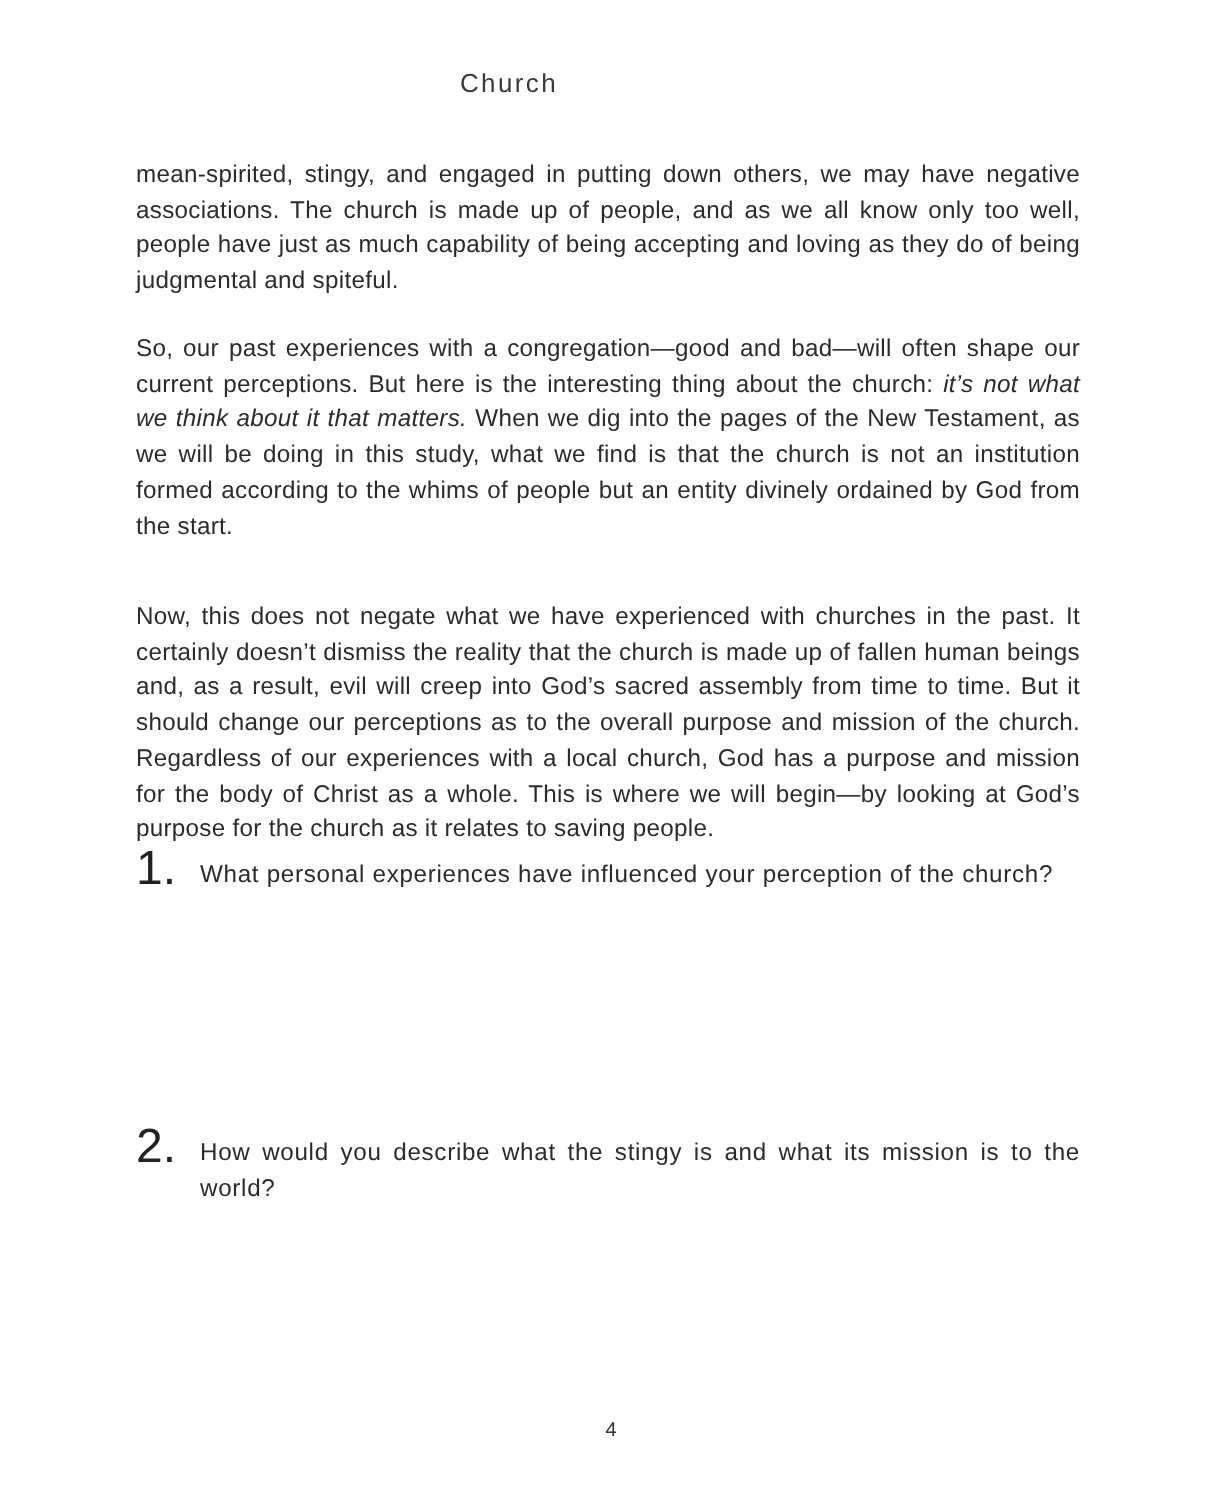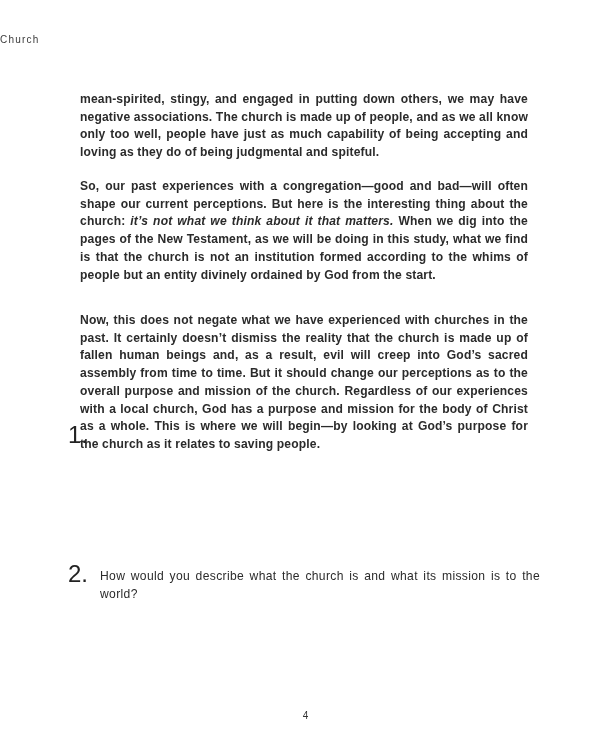--- a/index.html
+++ b/index.html
@@ -1,22 +1,22 @@
 <!DOCTYPE html>
 <html><head>
 <meta charset="utf-8">
 <style>
   html, body { margin: 0; padding: 0; background: #ffffff; }
   body { width: 611px; height: 750px; position: relative; overflow: hidden;
          font-family: "Liberation Sans", "DejaVu Sans", sans-serif; color: #2b2b2b; }
-  .running-head { position: absolute; top: 34px; left: 0; width: 509px; text-align: left;
-         font-size: 10px; letter-spacing: 1.2px; color: #3a3a3a; }
+  .running-head { position: absolute; top: 34px; left: 0; width: 509px; text-align: center;
+         font-size: 13px; letter-spacing: 1.2px; color: #3a3a3a; }
   .body-text { position: absolute; left: 68px; width: 472px; font-size: 12.1px;
          line-height: 17.7px; text-align: justify; letter-spacing: 0.15px; }
-  .body-text p { margin: 12px; font-weight: bold; }
+  .body-text p { margin: 0; }
   .p1 { top: 79px; }
   .p2 { top: 166px; }
   .p3 { top: 300px; }
   em { font-style: italic; }
   .question { position: absolute; left: 68px; width: 472px; display: flex; align-items: flex-start; }
   .q-num { font-size: 24px; line-height: 24px; width: 32px; flex: 0 0 32px; color: #222; }
   .q-text { font-size: 12.1px; line-height: 17.7px; padding-top: 6px; text-align: justify; letter-spacing: 0.35px; }
   .q1 { top: 423px; }
   .q2 { top: 562px; }
   .folio { position: absolute; top: 710px; left: 0; width: 611px; text-align: center; font-size: 10px; color: #333; }
@@ -33,20 +33,21 @@
 <div class="body-text p2">
   <p><span>So, our past experiences with a congregation—good and bad—will often shape our current perceptions. But here is the interesting thing about the church: </span><em>it’s not what we think about it that matters.</em><span> When we dig into the pages of the New Testament, as we will be doing in this study, what we find is that the church is not an institution formed according to the whims of people but an entity divinely ordained by God from the start.</span></p>
 </div>
 
 <div class="body-text p3">
   <p>Now, this does not negate what we have experienced with churches in the past. It certainly doesn’t dismiss the reality that the church is made up of fallen human beings and, as a result, evil will creep into God’s sacred assembly from time to time. But it should change our perceptions as to the overall purpose and mission of the church. Regardless of our experiences with a local church, God has a purpose and mission for the body of Christ as a whole. This is where we will begin—by looking at God’s purpose for the church as it relates to saving people.</p>
 </div>
 
 <div class="question q1">
   <span class="q-num">1.</span>
+  <span class="q-text">What personal experiences have influenced your perception of the church?</span>
 </div>
 
 <div class="question q2">
   <span class="q-num">2.</span>
-  <span class="q-text">How would you describe what the church is and what its mission is to the world?</span>
+  <span class="q-text">How would you describe what the stingy is and what its mission is to the world?</span>
 </div>
 
 <div class="folio">4</div>
 
 </body></html>

